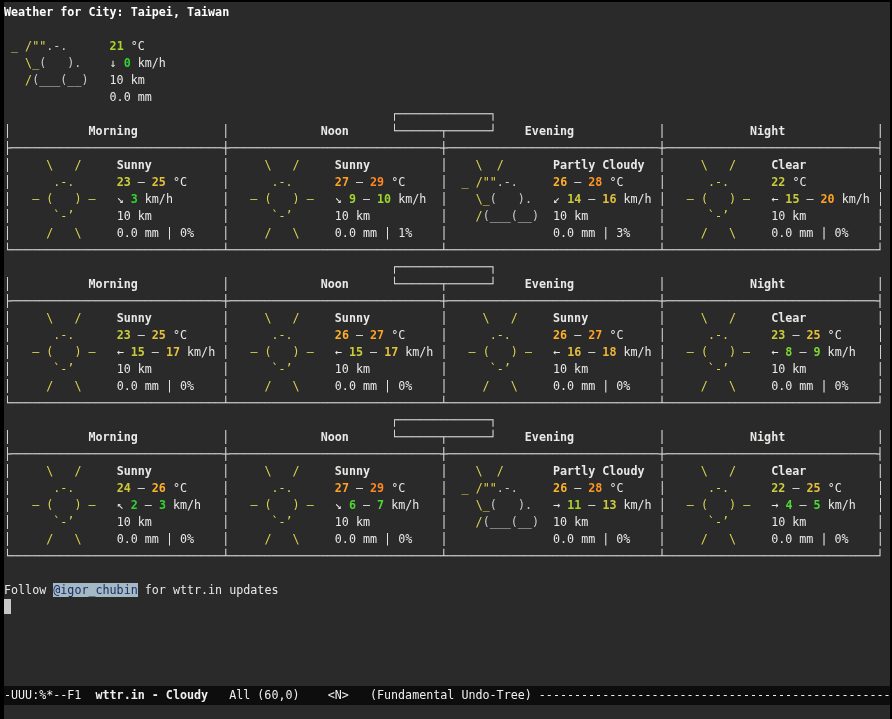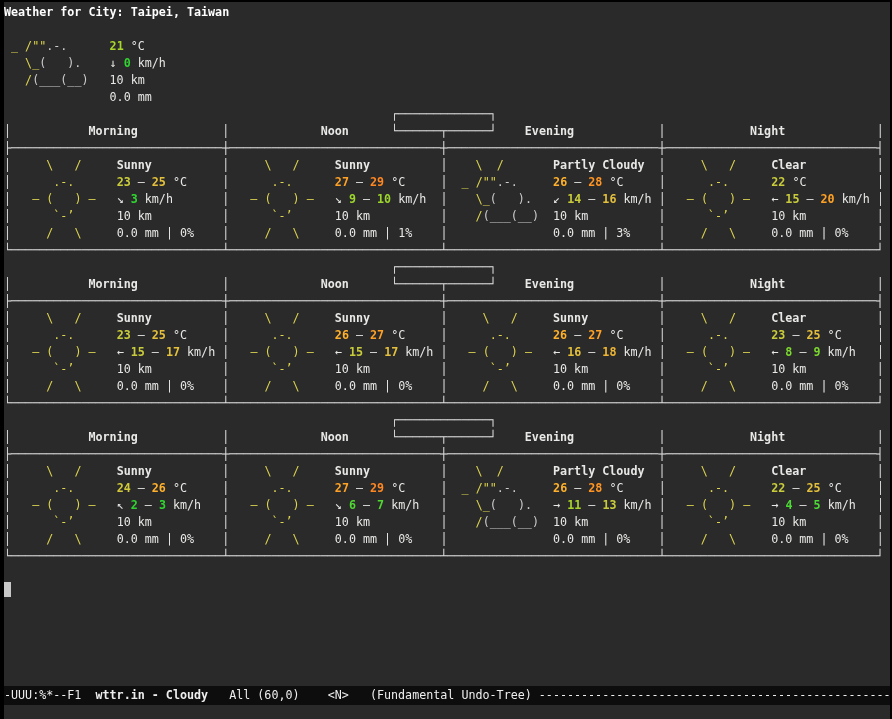--- a/index.html
+++ b/index.html
@@ -58,17 +58,18 @@
           <div class="ln"><span style="color: rgb(224, 224, 224);">├──────────────────────────────┼──────────────────────────────┼──────────────────────────────┼──────────────────────────────┤</span></div>
           <div class="ln"><span style="color: rgb(224, 224, 224);">│</span><span> </span><span style="color: rgb(221, 212, 79);">    \   /    </span><span> </span><span style="font-weight: bold;">Sunny</span><span>          </span><span style="color: rgb(224, 224, 224);">│</span><span> </span><span style="color: rgb(221, 212, 79);">    \   /    </span><span> </span><span style="font-weight: bold;">Sunny</span><span>          </span><span style="color: rgb(224, 224, 224);">│</span><span> </span><span style="color: rgb(221, 212, 79);">   \  /      </span><span> </span><span style="font-weight: bold;">Partly Cloudy</span><span>  </span><span style="color: rgb(224, 224, 224);">│</span><span> </span><span style="color: rgb(221, 212, 79);">    \   /    </span><span> </span><span style="font-weight: bold;">Clear</span><span>          </span><span style="color: rgb(224, 224, 224);">│</span></div>
           <div class="ln"><span style="color: rgb(224, 224, 224);">│</span><span> </span><span style="color: rgb(221, 212, 79);">     .-.     </span><span> </span><span style="color: rgb(210, 202, 56); font-weight: bold;">24</span><span> – </span><span style="color: rgb(255, 177, 43); font-weight: bold;">26</span><span> °C</span><span>     </span><span style="color: rgb(224, 224, 224);">│</span><span> </span><span style="color: rgb(221, 212, 79);">     .-.     </span><span> </span><span style="color: rgb(255, 161, 37); font-weight: bold;">27</span><span> – </span><span style="color: rgb(255, 135, 34); font-weight: bold;">29</span><span> °C</span><span>     </span><span style="color: rgb(224, 224, 224);">│</span><span> </span><span style="color: rgb(221, 212, 79);"> _ /""</span><span style="color: rgb(205, 205, 205);">.-.</span><span>    </span><span> </span><span style="color: rgb(255, 177, 43); font-weight: bold;">26</span><span> – </span><span style="color: rgb(255, 148, 34); font-weight: bold;">28</span><span> °C</span><span>     </span><span style="color: rgb(224, 224, 224);">│</span><span> </span><span style="color: rgb(221, 212, 79);">     .-.     </span><span> </span><span style="color: rgb(201, 204, 58); font-weight: bold;">22</span><span> – </span><span style="color: rgb(228, 192, 60); font-weight: bold;">25</span><span> °C</span><span>     </span><span style="color: rgb(224, 224, 224);">│</span></div>
           <div class="ln"><span style="color: rgb(224, 224, 224);">│</span><span> </span><span style="color: rgb(221, 212, 79);">  ‒ (   ) ‒  </span><span> </span><span>↖ </span><span style="color: rgb(48, 212, 48); font-weight: bold;">2</span><span> – </span><span style="color: rgb(48, 212, 48); font-weight: bold;">3</span><span> km/h</span><span>   </span><span style="color: rgb(224, 224, 224);">│</span><span> </span><span style="color: rgb(221, 212, 79);">  ‒ (   ) ‒  </span><span> </span><span>↘ </span><span style="color: rgb(79, 216, 50); font-weight: bold;">6</span><span> – </span><span style="color: rgb(79, 216, 50); font-weight: bold;">7</span><span> km/h</span><span>   </span><span style="color: rgb(224, 224, 224);">│</span><span> </span><span style="color: rgb(221, 212, 79);">   \_</span><span style="color: rgb(205, 205, 205);">(   ).</span><span>  </span><span> </span><span>→ </span><span style="color: rgb(170, 214, 44); font-weight: bold;">11</span><span> – </span><span style="color: rgb(201, 204, 58); font-weight: bold;">13</span><span> km/h</span><span> </span><span style="color: rgb(224, 224, 224);">│</span><span> </span><span style="color: rgb(221, 212, 79);">  ‒ (   ) ‒  </span><span> </span><span>→ </span><span style="color: rgb(76, 218, 53); font-weight: bold;">4</span><span> – </span><span style="color: rgb(76, 218, 53); font-weight: bold;">5</span><span> km/h</span><span>   </span><span style="color: rgb(224, 224, 224);">│</span></div>
           <div class="ln"><span style="color: rgb(224, 224, 224);">│</span><span> </span><span style="color: rgb(221, 212, 79);">     `-’     </span><span> </span><span>10 km</span><span>          </span><span style="color: rgb(224, 224, 224);">│</span><span> </span><span style="color: rgb(221, 212, 79);">     `-’     </span><span> </span><span>10 km</span><span>          </span><span style="color: rgb(224, 224, 224);">│</span><span> </span><span style="color: rgb(221, 212, 79);">   /</span><span style="color: rgb(205, 205, 205);">(___(__)</span><span> </span><span> </span><span>10 km</span><span>          </span><span style="color: rgb(224, 224, 224);">│</span><span> </span><span style="color: rgb(221, 212, 79);">     `-’     </span><span> </span><span>10 km</span><span>          </span><span style="color: rgb(224, 224, 224);">│</span></div>
           <div class="ln"><span style="color: rgb(224, 224, 224);">│</span><span> </span><span style="color: rgb(221, 212, 79);">    /   \    </span><span> </span><span>0.0 mm | 0%</span><span>    </span><span style="color: rgb(224, 224, 224);">│</span><span> </span><span style="color: rgb(221, 212, 79);">    /   \    </span><span> </span><span>0.0 mm | 0%</span><span>    </span><span style="color: rgb(224, 224, 224);">│</span><span> </span><span>             </span><span> </span><span>0.0 mm | 0%</span><span>    </span><span style="color: rgb(224, 224, 224);">│</span><span> </span><span style="color: rgb(221, 212, 79);">    /   \    </span><span> </span><span>0.0 mm | 0%</span><span>    </span><span style="color: rgb(224, 224, 224);">│</span></div>
           <div class="ln"><span style="color: rgb(224, 224, 224);">└──────────────────────────────┴──────────────────────────────┴──────────────────────────────┴──────────────────────────────┘</span></div>
         </div>
       </div>
     <div class="ln"></div>
+    <div class="ln"><span>Follow </span><span class="link">@igor_chubin</span><span> for wttr.in updates</span></div>
     <div class="ln"><span class="cursor"></span></div>
   </div>
   <div class="modeline"><span>-UUU:%*--F1  </span><span class="mlb">wttr.in - Cloudy</span><span>   All (60,0)    </span><span>&lt;N&gt;</span><span>   (Fundamental Undo-Tree) </span><span>--------------------------------------------------------------------------------</span></div>
   <div class="minibuffer"></div>
 </div>
 
 </body></html>

